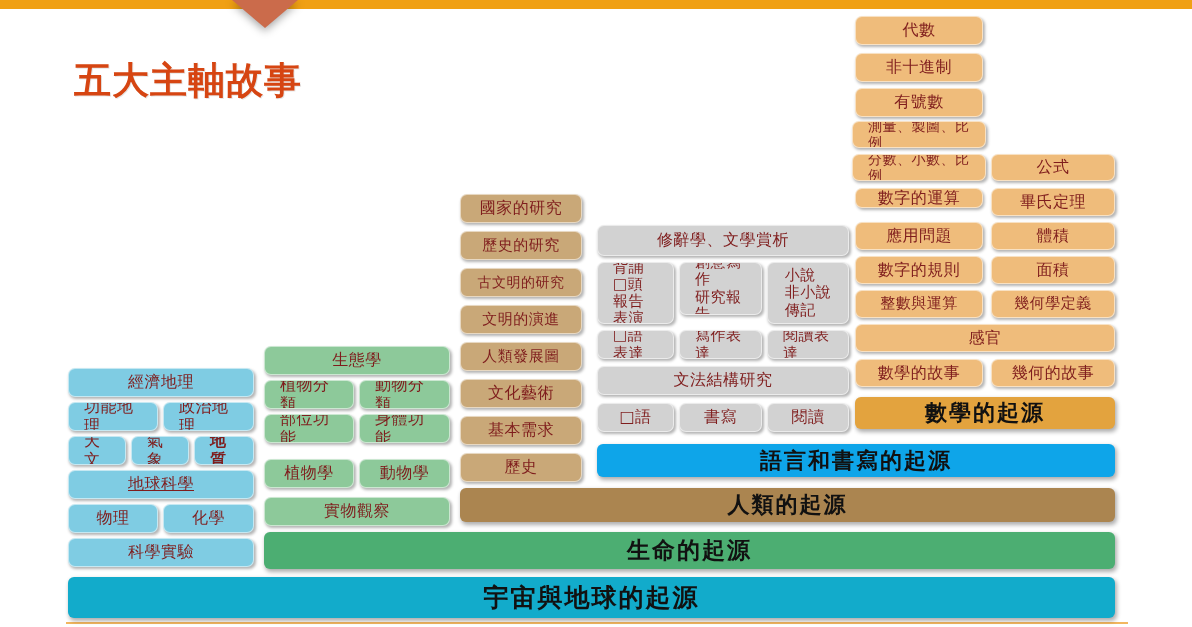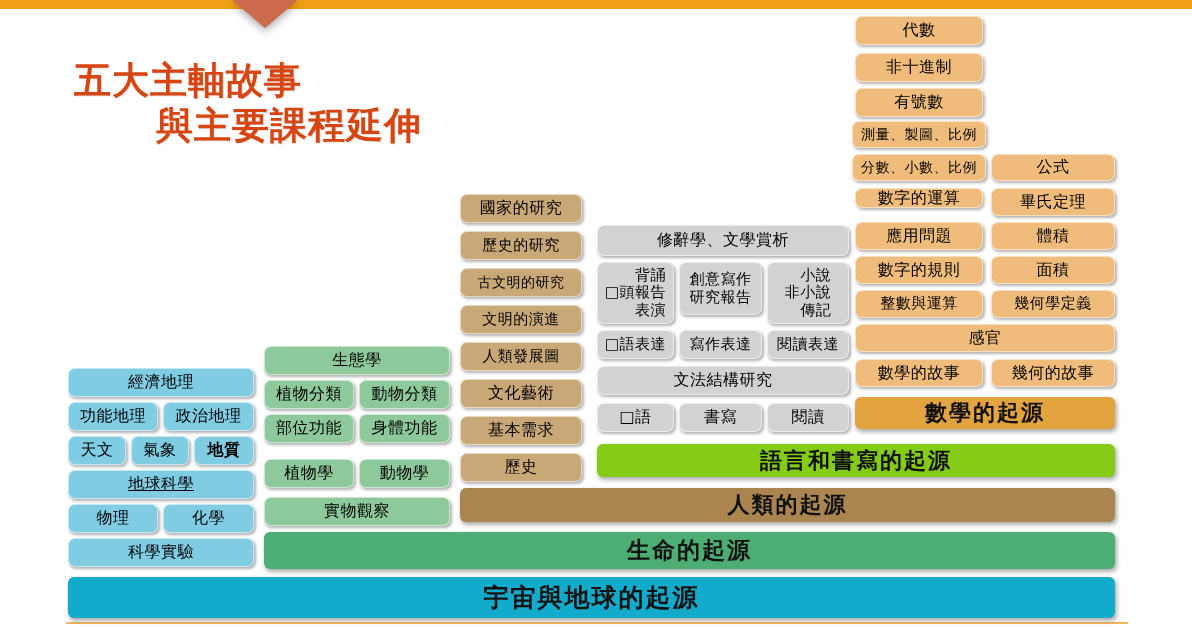--- a/index.html
+++ b/index.html
@@ -47,28 +47,28 @@
   #title-line2 { padding-left: 82px; }
 
   
   .pill {
     position: absolute;
     box-sizing: border-box;
     border-radius: 7px;
     display: flex;
     align-items: center;
     justify-content: center;
-    text-align: right;
-    color: #000000;
+    text-align: left;
+    color: #7f1d1d;
     font-size: 16px;
     line-height: 1.14;
     letter-spacing: .5px;
     box-shadow: 1.5px 2px 3px rgba(0,0,0,.30);
     border: 1px solid rgba(255,255,255,.55);
-    padding: 0 6px;
+    padding: 0 15px;
     white-space: pre-line;
     overflow: hidden;
   }
   .pill.sm  { font-size: 15px; }
   .pill.xs  { font-size: 14px; }
 
   
   .c-earth { background: #7FCCE3; }
   .c-bio   { background: #8DC99A; }
   .c-human { background: #C9A878; }
@@ -82,35 +82,34 @@
     border-radius: 6px;
     display: flex;
     align-items: center;
     justify-content: center;
     font-weight: bold;
     color: #111;
     letter-spacing: 2px;
     box-shadow: 1.5px 2.5px 4px rgba(0,0,0,.32);
   }
   #bar-math { background: #E3A33E; font-size: 22px; }
-  #bar-lang { background: #84cc16; font-size: 22px; }
+  #bar-lang { background: #0ea5e9; font-size: 22px; }
   #bar-human{ background: #AB8550; font-size: 22px; }
   #bar-life { background: #4CAE72; font-size: 23px; }
   #bar-univ { background: #12ABCB; font-size: 25px; }
 </style>
 </head>
 <body>
 
 <div id="top-rule"></div>
 <div id="top-marker"></div>
 <div id="bottom-rule"></div>
 
 <div id="title-block">
   <div id="title-line1">五大主軸故事</div>
-  <div id="title-line2">與主要課程延伸</div>
 </div>
 
 <div class="pill c-earth" style="left:68px;  top:368px; width:186px; height:29px;">經濟地理</div>
 <div class="pill c-earth" style="left:68px;  top:402px; width:90px;  height:29px;">功能地理</div>
 <div class="pill c-earth" style="left:163px; top:402px; width:91px;  height:29px;">政治地理</div>
 <div class="pill c-earth" style="left:68px;  top:436px; width:58px;  height:29px;">天文</div>
 <div class="pill c-earth" style="left:131px; top:436px; width:58px;  height:29px;">氣象</div>
 <div class="pill c-earth" style="left:194px; top:436px; width:60px;  height:29px;font-weight:bold;">地質</div>
 <div class="pill c-earth" style="left:68px;  top:470px; width:186px; height:29px;text-decoration:underline;">地球科學</div>
 <div class="pill c-earth" style="left:68px;  top:504px; width:90px;  height:29px;">物理</div>

